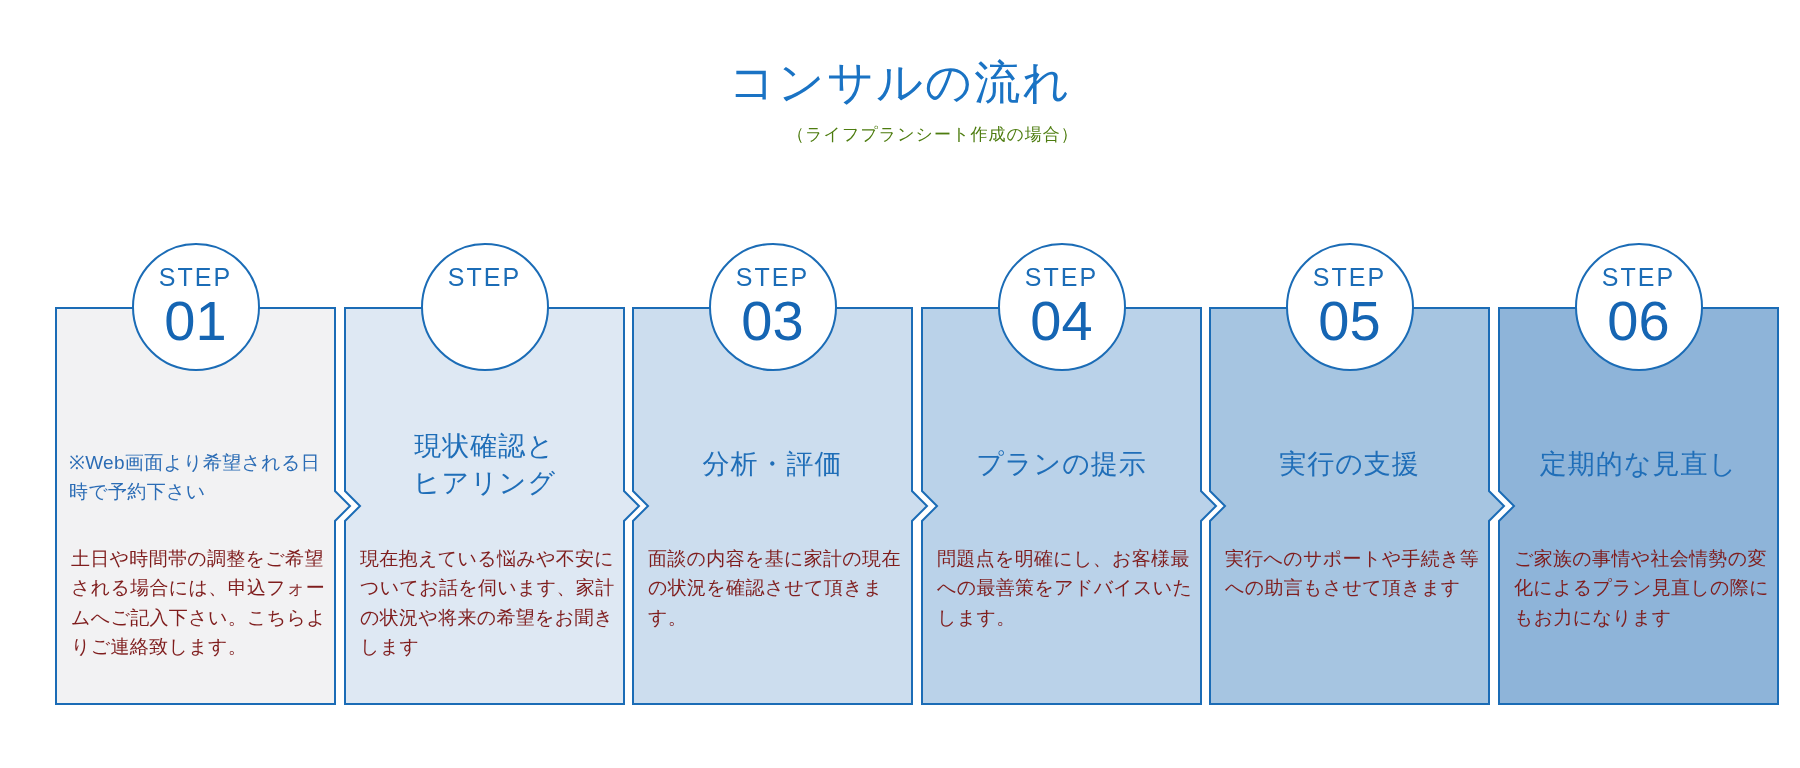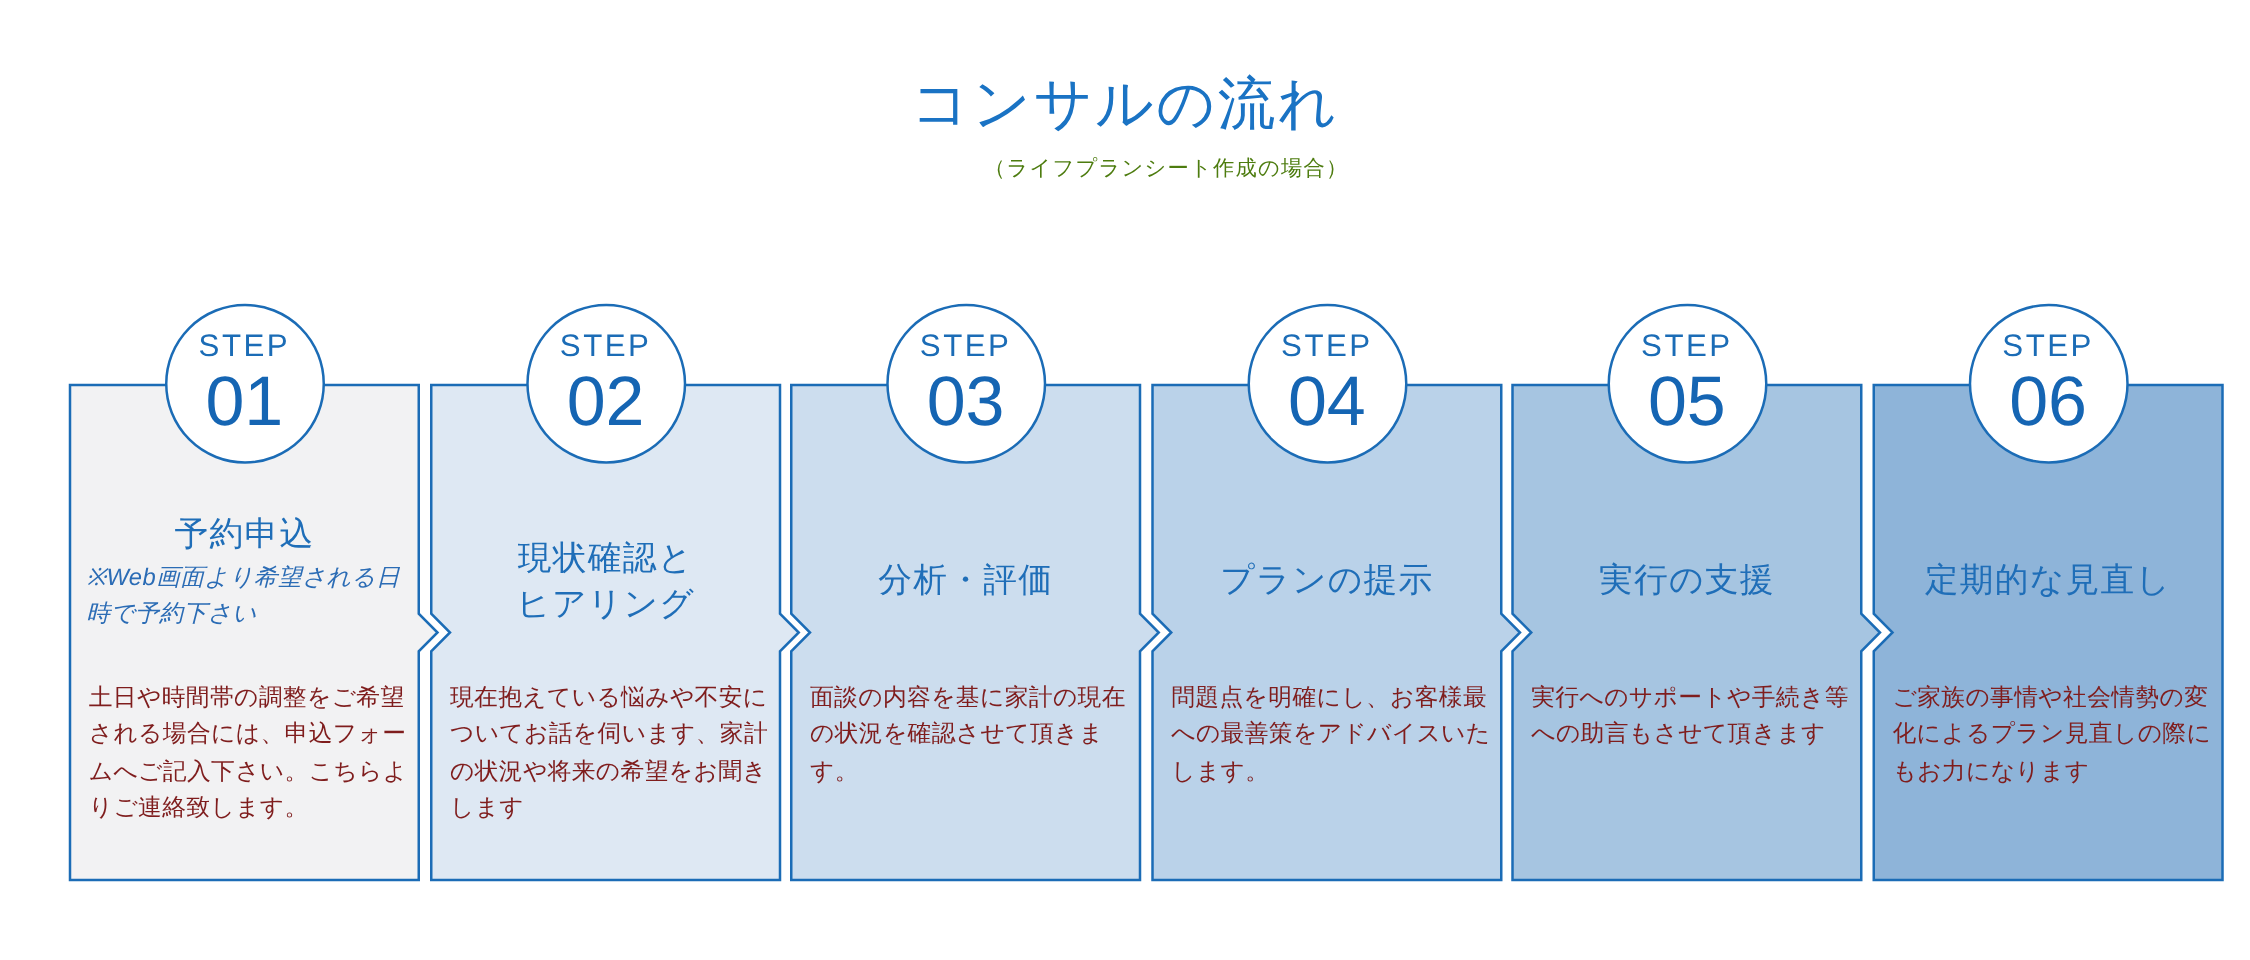--- a/index.html
+++ b/index.html
@@ -61,21 +61,20 @@
     z-index:1;
   }
   .card.first .card-title{
     top:100px;height:40px;
   }
   .card-note{
     position:absolute;top:142px;left:14px;right:6px;
     font-size:19px;line-height:1.5;letter-spacing:0.3px;
     color:#2b6cb5;
     z-index:1;
-    font-style:italic;
   }
   .card-body{
     position:absolute;top:237px;left:16px;right:7px;
     font-size:19px;line-height:1.55;letter-spacing:0.3px;
     color:#7f1d1d;
     z-index:1;
   }
 </style>
 </head>
 <body>
@@ -88,32 +87,30 @@
   <div class="steps">
 
     <div class="card first" style="left:37px">
       <svg class="card-shape" width="296" height="398" viewBox="0 0 296 398">
         <path d="M1,1 L280,1 L280,184 L295,199 L280,214 L280,397 L1,397 Z" stroke="#1b6cb6" stroke-width="2" stroke-linejoin="miter" fill="#f2f2f3"></path>
       </svg>
       <div class="badge">
         <div class="step-label">STEP</div>
         <div class="step-number">01</div>
       </div>
-      <div class="card-title">予約申込</div>
       <div class="card-note">※Web画面より希望される日時で予約下さい</div>
       <div class="card-body">土日や時間帯の調整をご希望される場合には、申込フォームへご記入下さい。こちらよりご連絡致します。</div>
     </div>
 
     <div class="card" style="left:326px">
       <svg class="card-shape" width="296" height="398" viewBox="0 0 296 398">
         <path d="M1,1 L280,1 L280,184 L295,199 L280,214 L280,397 L1,397 L1,214 L16,199 L1,184 Z" stroke="#1b6cb6" stroke-width="2" stroke-linejoin="miter" fill="#dee8f3"></path>
       </svg>
       <div class="badge">
         <div class="step-label">STEP</div>
-        <div class="step-number">02</div>
       </div>
       <div class="card-title">現状確認と
 ヒアリング</div>
       <div class="card-body">現在抱えている悩みや不安についてお話を伺います、家計の状況や将来の希望をお聞きします</div>
     </div>
 
     <div class="card" style="left:614px">
       <svg class="card-shape" width="296" height="398" viewBox="0 0 296 398">
         <path d="M1,1 L280,1 L280,184 L295,199 L280,214 L280,397 L1,397 L1,214 L16,199 L1,184 Z" stroke="#1b6cb6" stroke-width="2" stroke-linejoin="miter" fill="#ccddee"></path>
       </svg>

